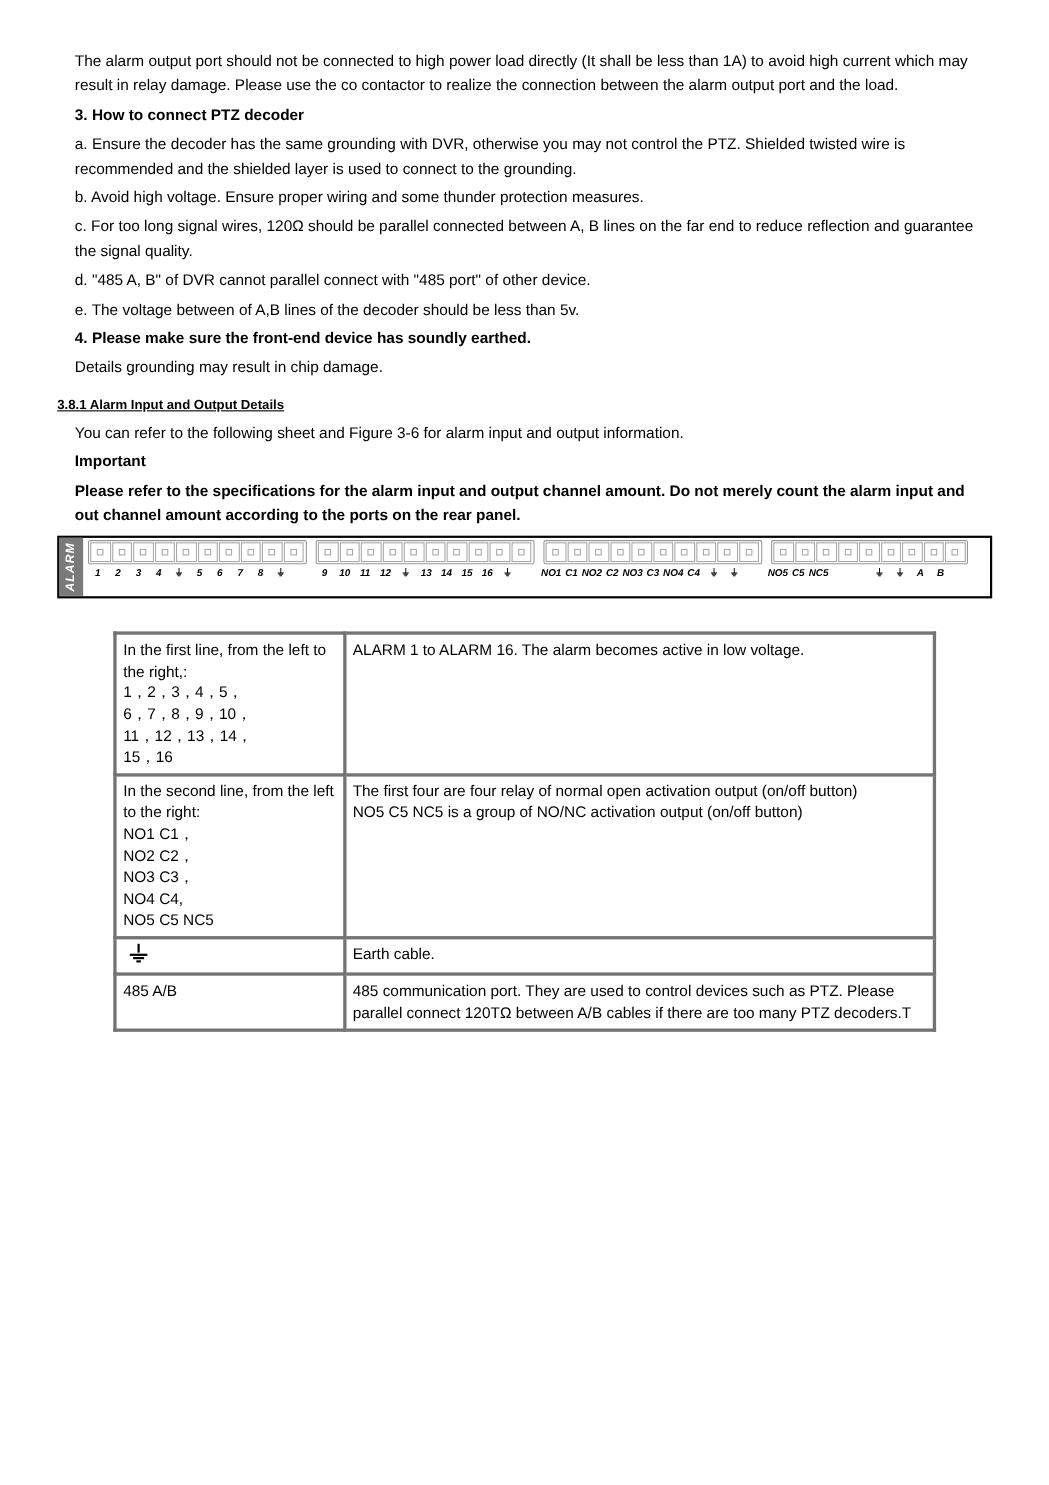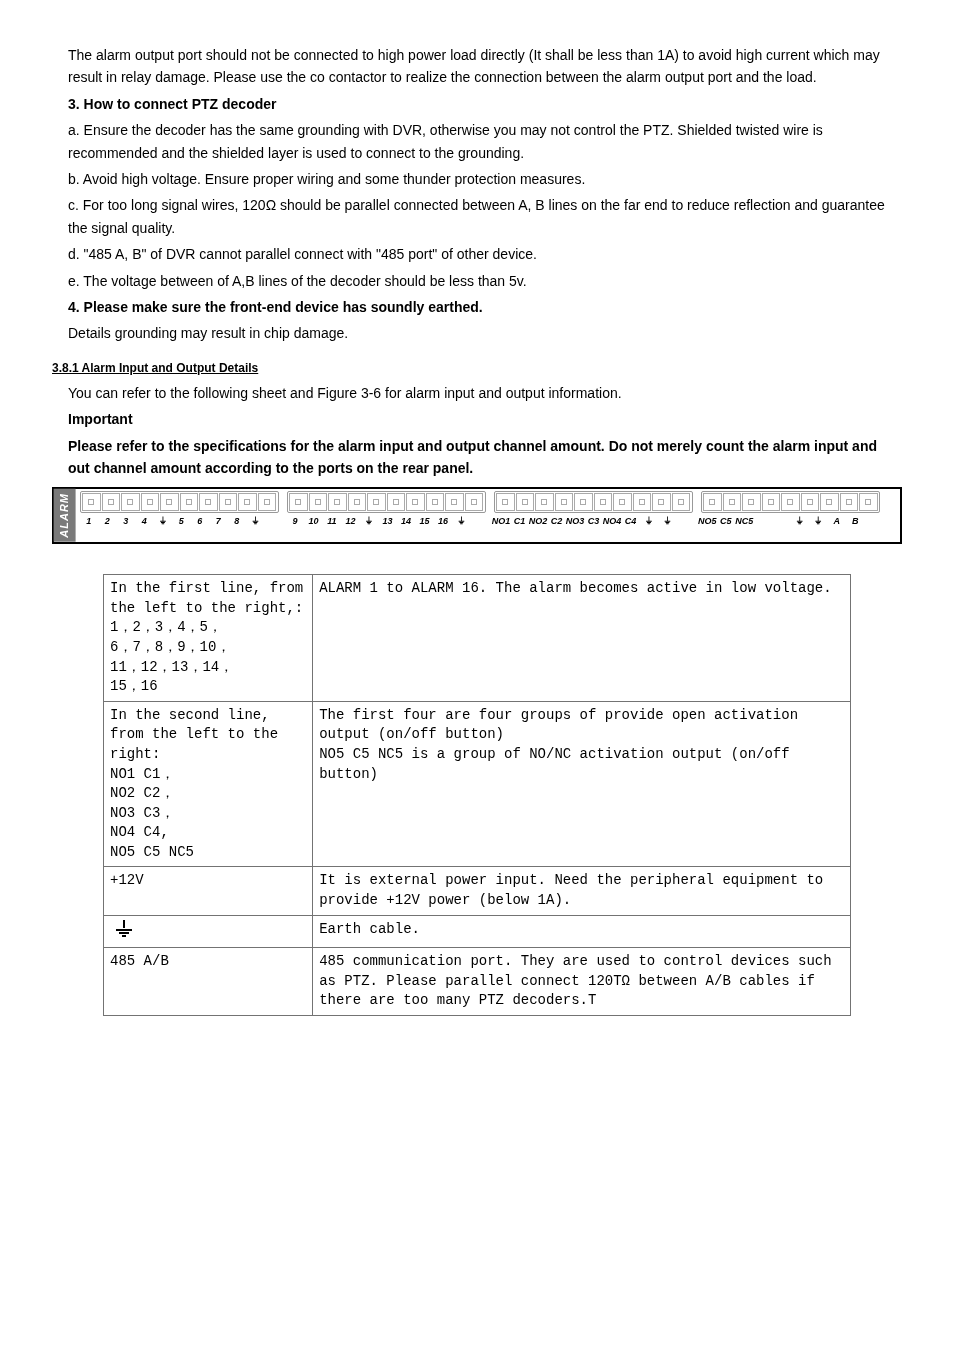--- a/index.html
+++ b/index.html
@@ -92,25 +92,24 @@
       white-space: nowrap;
     }
     .gnd { font-style: normal; }
     table.info {
       border-collapse: collapse;
       width: 88%;
       margin: 30px auto 20px auto;
       font-size: 14px;
     }
     table.info td {
-      border: 1px solid #737373;
+      border: 3px solid #737373;
       padding: 4px 6px;
       vertical-align: top;
       line-height: 1.4;
-      font-family: Liberation Mono, monospace;
     }
     table.info td:first-child {
       width: 28%;
     }
     .earth-symbol {
       display: inline-block;
       text-align: center;
       line-height: 1;
       margin-left: 6px;
     }
@@ -260,26 +259,22 @@
 15，16</td>
         <td style="white-space: pre-line;">ALARM 1 to ALARM 16. The alarm becomes active in low voltage.</td>
       </tr>
       <tr>
         <td style="white-space: pre-line; margin-top: 12px;">In the second line, from the left to the right:
 NO1 C1，
 NO2 C2，
 NO3 C3，
 NO4 C4,
 NO5 C5 NC5</td>
-        <td style="white-space: pre-line;">The first four are four groups of provide open activation output (on/off button)
+        <td style="white-space: pre-line;">The first four are four relay of normal open activation output (on/off button)
 NO5 C5 NC5 is a group of NO/NC activation output (on/off button)</td>
-      </tr>
-      <tr>
-        <td style="white-space: pre-line;">+12V</td>
-        <td style="white-space: pre-line;">It is external power input. Need the peripheral equipment to provide +12V power (below 1A).</td>
       </tr>
       <tr>
         <td><div class="earth-symbol"><div class="stem"></div><div class="bar1"></div><div class="bar2"></div><div class="bar3"></div></div></td>
         <td style="white-space: pre-line; margin-top: 28px;">Earth cable.</td>
       </tr>
       <tr>
         <td style="white-space: pre-line;">485 A/B</td>
         <td style="white-space: pre-line;">485 communication port. They are used to control devices such as PTZ. Please parallel connect 120TΩ between A/B cables if there are too many PTZ decoders.T</td>
       </tr>
     </tbody>

